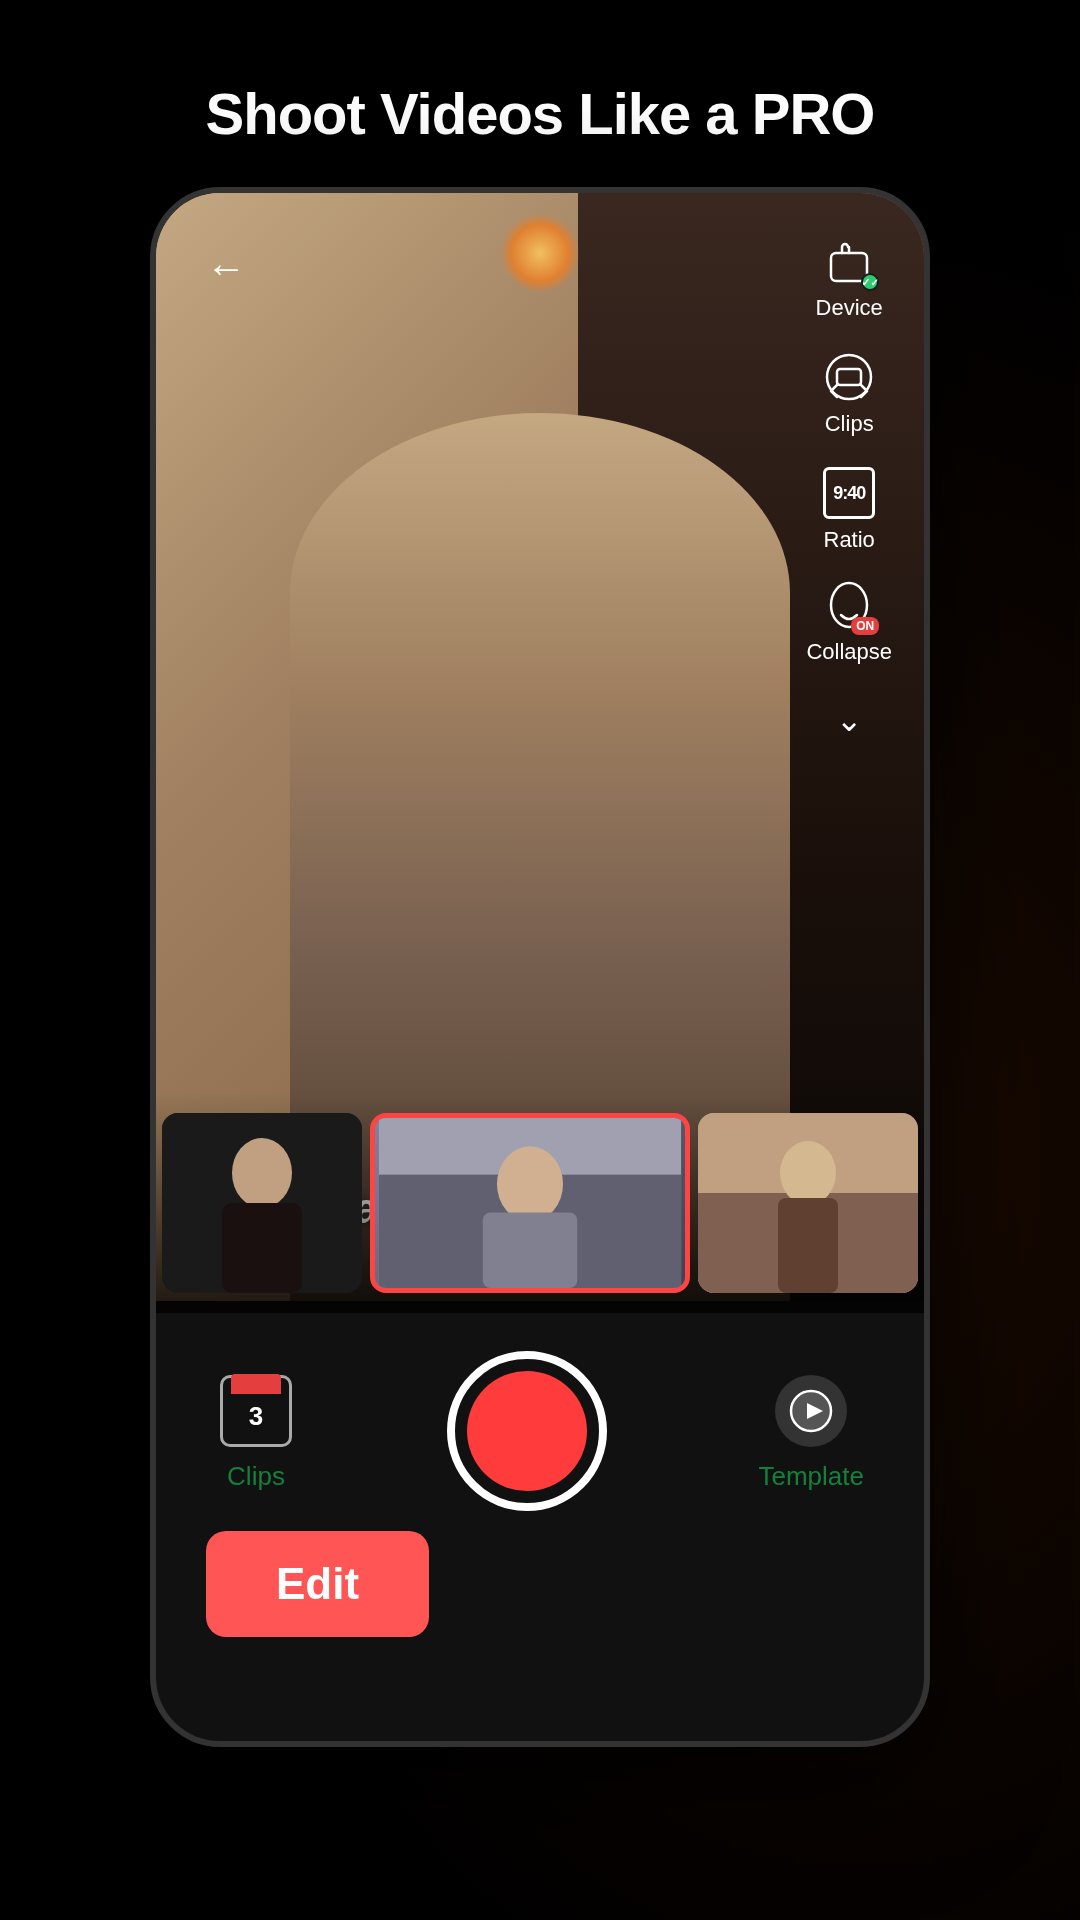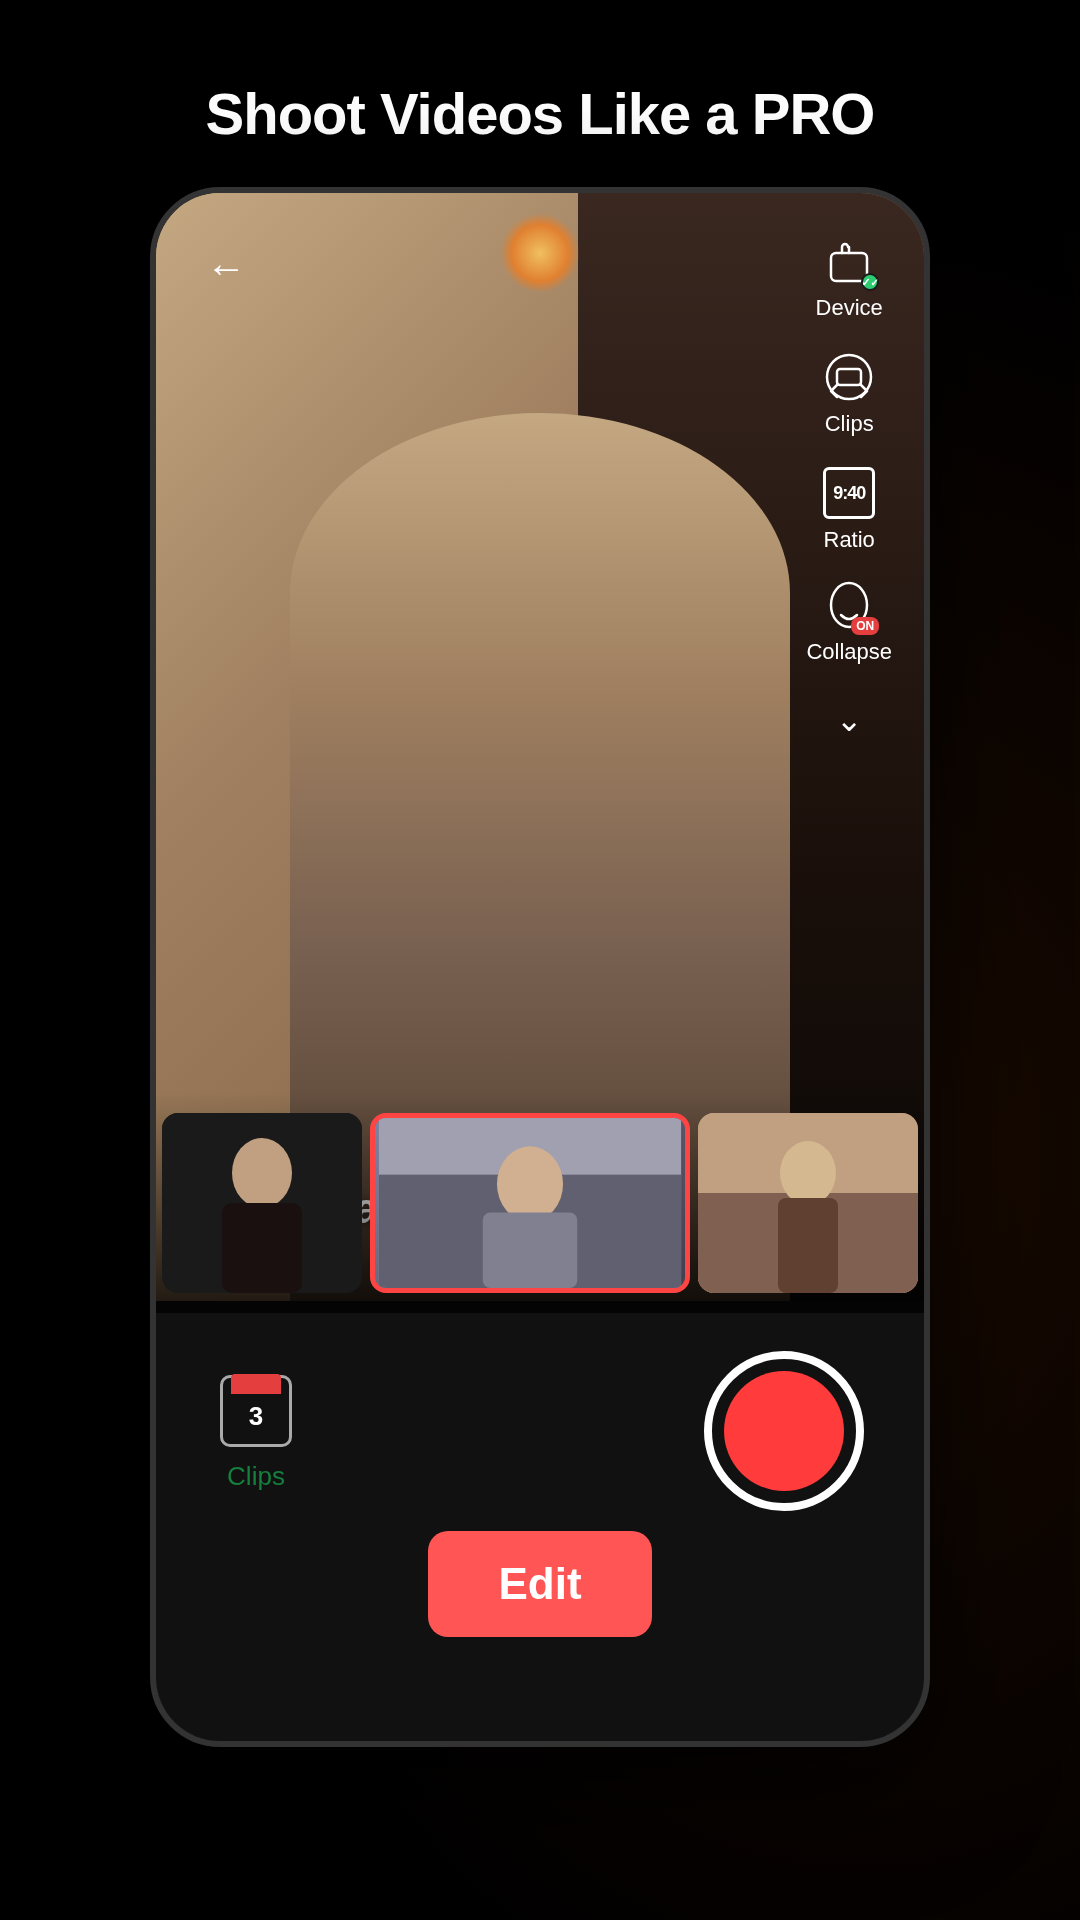--- a/index.html
+++ b/index.html
@@ -558,22 +558,33 @@
             <span class="calendar-number">3</span>
           </div>
         </div>
         <span class="control-label">Clips</span>
       </div>
 
       <div class="record-btn">
         <div class="record-inner"></div>
       </div>
 
+      <div class="control-btn">
+        <div class="control-icon-wrap">
+          <div class="template-icon">
+            <svg width="44" height="44" viewBox="0 0 44 44" fill="none" stroke="white" stroke-width="2.5" stroke-linecap="round" stroke-linejoin="round">
+              <circle cx="22" cy="22" r="20" fill="#555"></circle>
+              <polygon points="18,14 34,22 18,30" fill="white" stroke="none"></polygon>
+            </svg>
+          </div>
+        </div>
+        <span class="control-label">Template</span>
+      </div>
 
     </div>
 
-    <div style="width:100%;display:flex;justify-content:center;padding:0 50px;">
+    <div style="width:100%;display:flex;justify-content:flex-start;padding:0 50px;">
       <button class="edit-btn">Edit</button>
     </div>
 
   </div>
 
 </div>
 
 </body></html>

